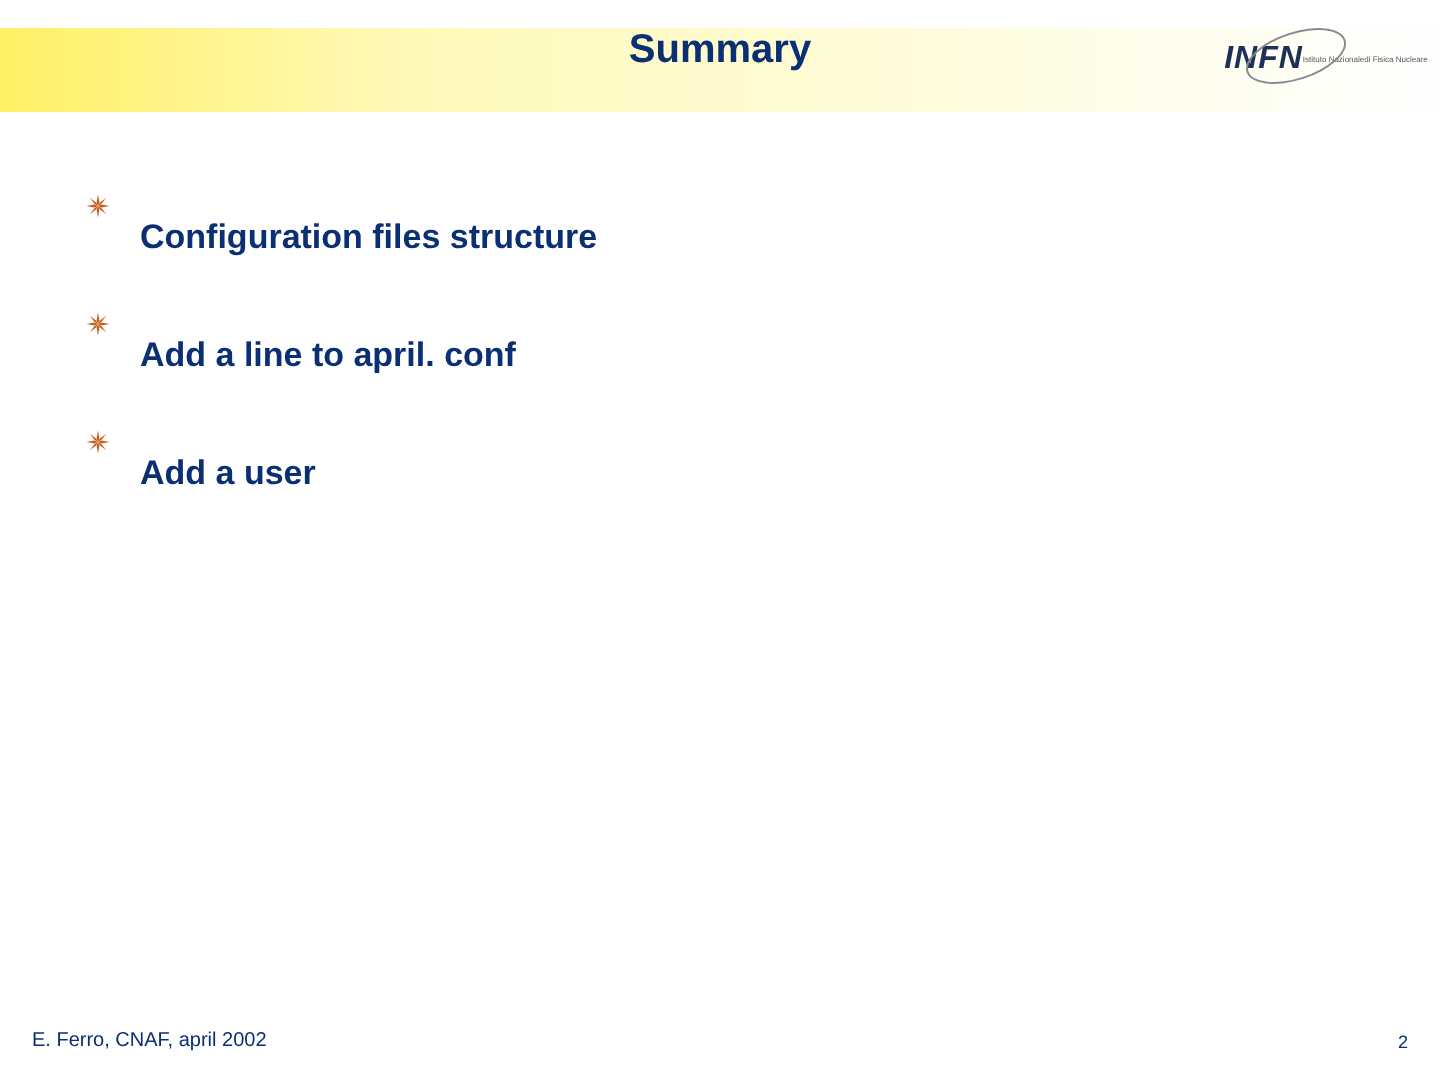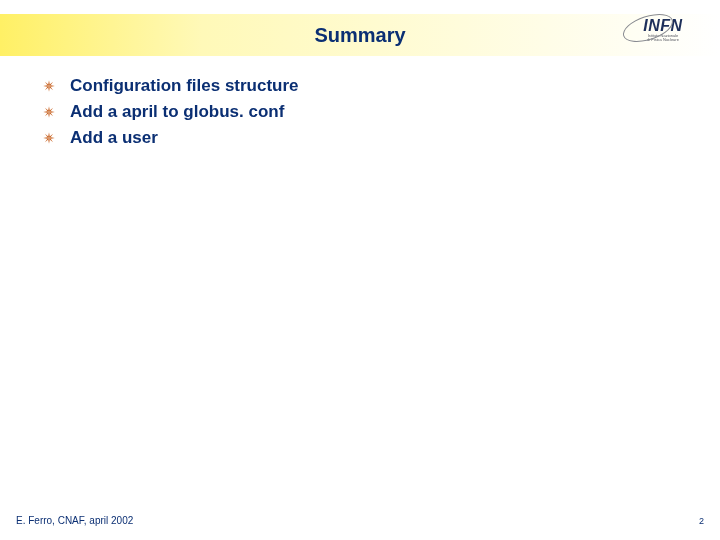--- a/index.html
+++ b/index.html
@@ -13,36 +13,34 @@
     overflow: hidden;
   }
   .header {
     position: absolute;
     left: 0;
     top: 14px;
     width: 720px;
     height: 42px;
     background: linear-gradient(to right, #fff065 0%, #fff9b8 28%, #ffffff 100%);
     display: flex;
-    align-items: center;
     justify-content: center;
   }
   .title {
     color: #0b2f73;
     font-size: 20px;
     font-weight: bold;
   }
   .logo {
     position: absolute;
     right: 22px;
     top: 10px;
     width: 70px;
     height: 40px;
     display: flex;
-    flex-direction: column;
     align-items: center;
     justify-content: center;
   }
   .logo-text {
     font-weight: bold;
     font-style: italic;
     font-size: 16px;
     color: #1e2f5a;
     letter-spacing: 0.5px;
     line-height: 1;
@@ -76,20 +74,21 @@
   .bullet-icon {
     width: 14px;
     height: 14px;
     margin-right: 14px;
     flex-shrink: 0;
   }
   .bullet-text {
     color: #0b2f73;
     font-size: 17px;
     font-weight: bold;
+    margin-top: 33px;
   }
   .footer-left {
     position: absolute;
     left: 16px;
     bottom: 14px;
     font-size: 10px;
     color: #0b2f73;
   }
   .footer-right {
     position: absolute;
@@ -135,21 +134,21 @@
           <path d="M12 2 L13.2 9 L12 12 L10.8 9 Z"></path>
           <path d="M12 22 L13.2 15 L12 12 L10.8 15 Z"></path>
           <path d="M2 12 L9 10.8 L12 12 L9 13.2 Z"></path>
           <path d="M22 12 L15 10.8 L12 12 L15 13.2 Z"></path>
           <path d="M4.9 4.9 L10.3 9.1 L12 12 L9.1 10.3 Z"></path>
           <path d="M19.1 19.1 L13.7 14.9 L12 12 L14.9 13.7 Z"></path>
           <path d="M4.9 19.1 L9.1 13.7 L12 12 L10.3 14.9 Z"></path>
           <path d="M19.1 4.9 L14.9 10.3 L12 12 L13.7 9.1 Z"></path>
         </g>
     </svg>
-    <span class="bullet-text">Add a april to globus. conf</span>
+    <span class="bullet-text">Add a line to april. conf</span>
   </div>
   <div class="bullet-row">
     <svg class="bullet-icon" viewBox="0 0 24 24">
       <g fill="#c65f1d">
           <path d="M12 2 L13.2 9 L12 12 L10.8 9 Z"></path>
           <path d="M12 22 L13.2 15 L12 12 L10.8 15 Z"></path>
           <path d="M2 12 L9 10.8 L12 12 L9 13.2 Z"></path>
           <path d="M22 12 L15 10.8 L12 12 L15 13.2 Z"></path>
           <path d="M4.9 4.9 L10.3 9.1 L12 12 L9.1 10.3 Z"></path>
           <path d="M19.1 19.1 L13.7 14.9 L12 12 L14.9 13.7 Z"></path>

